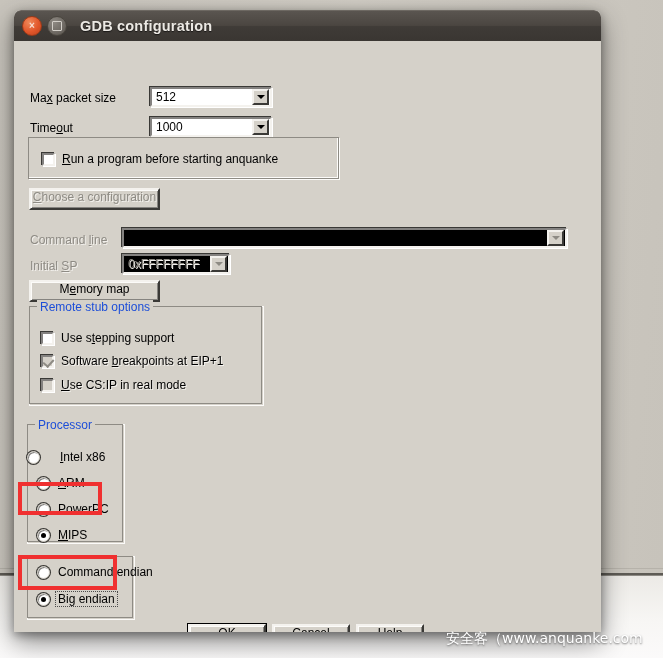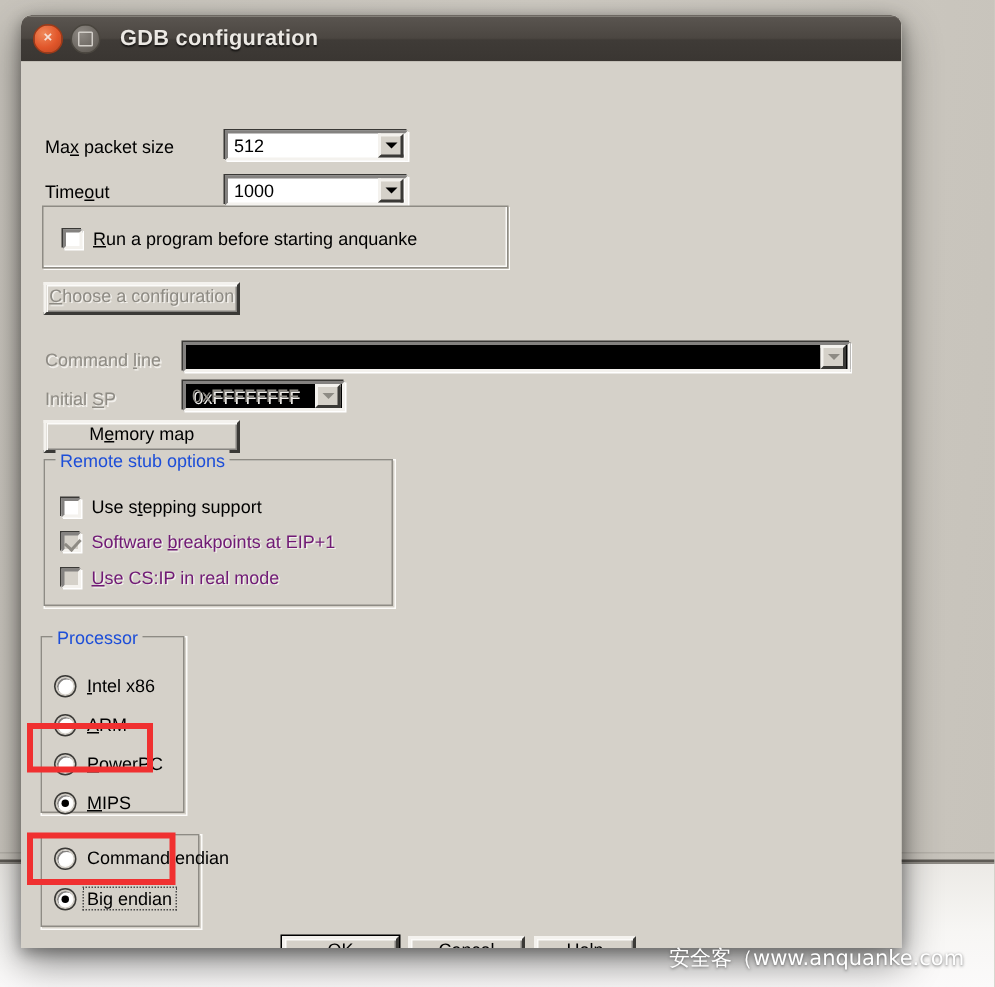--- a/index.html
+++ b/index.html
@@ -149,21 +149,21 @@
     box-sizing:border-box;flex:0 0 auto;
     position:relative;
   }
   .cbox.disabled{background:#d5d1c9;}
   .cbox .tick{
     position:absolute;left:2px;top:0px;width:5px;height:8px;
     border:solid #000;border-width:0 2px 2px 0;transform:rotate(42deg);
   }
   .cbox.disabled .tick{border-color:#8e8b84;}
   .ckrow .cap{margin-left:7px;font-size:12px;white-space:nowrap;}
-  .ckrow .cap.disabled{color:#701a75;text-shadow:1px 1px 0 #f2f0ec;}
+  .ckrow .cap.disabled{color:#000000;text-shadow:1px 1px 0 #f2f0ec;}
 
   .rrow{position:absolute;display:flex;align-items:center;}
   .radio{
     width:13px;height:13px;border-radius:50%;
     background:#fff;
     box-sizing:border-box;flex:0 0 auto;position:relative;
     box-shadow:
       inset 1px 1px 0 0 #848280,
       inset -1px -1px 0 0 #fcfbf9,
       0 0 0 1px #3a3936;
@@ -277,21 +277,21 @@
       <span class="cap disabled"><span>Software </span><span class="u">b</span><span>reakpoints at EIP+1</span></span>
     </div>
     <div class="ckrow" style="left:27px;top:337px;">
       <span class="cbox disabled"></span>
       <span class="cap disabled"><span></span><span class="u">U</span><span>se CS:IP in real mode</span></span>
     </div>
 
     <div class="groupbox" style="left:13px;top:383px;width:98px;height:120px;">
       <span class="gb-title">Processor</span>
     </div>
-    <div class="rrow" style="left:23px;top:409px;">
+    <div class="rrow" style="left:13px;top:409px;gap:12px;">
       <span class="radio"></span>
       <span class="cap"><span></span><span class="u">I</span><span>ntel x86</span></span>
     </div>
     <div class="rrow" style="left:23px;top:435px;">
       <span class="radio"></span>
       <span class="cap"><span></span><span class="u">A</span><span>RM</span></span>
     </div>
     <div class="rrow" style="left:23px;top:461px;">
       <span class="radio"></span>
       <span class="cap"><span></span><span class="u">P</span><span>owerPC</span></span>

